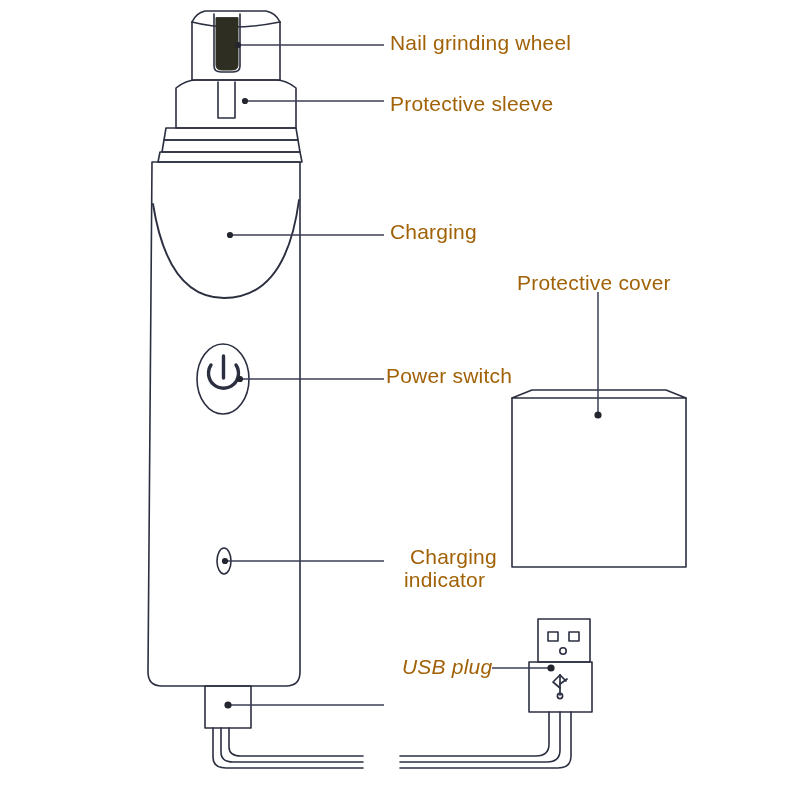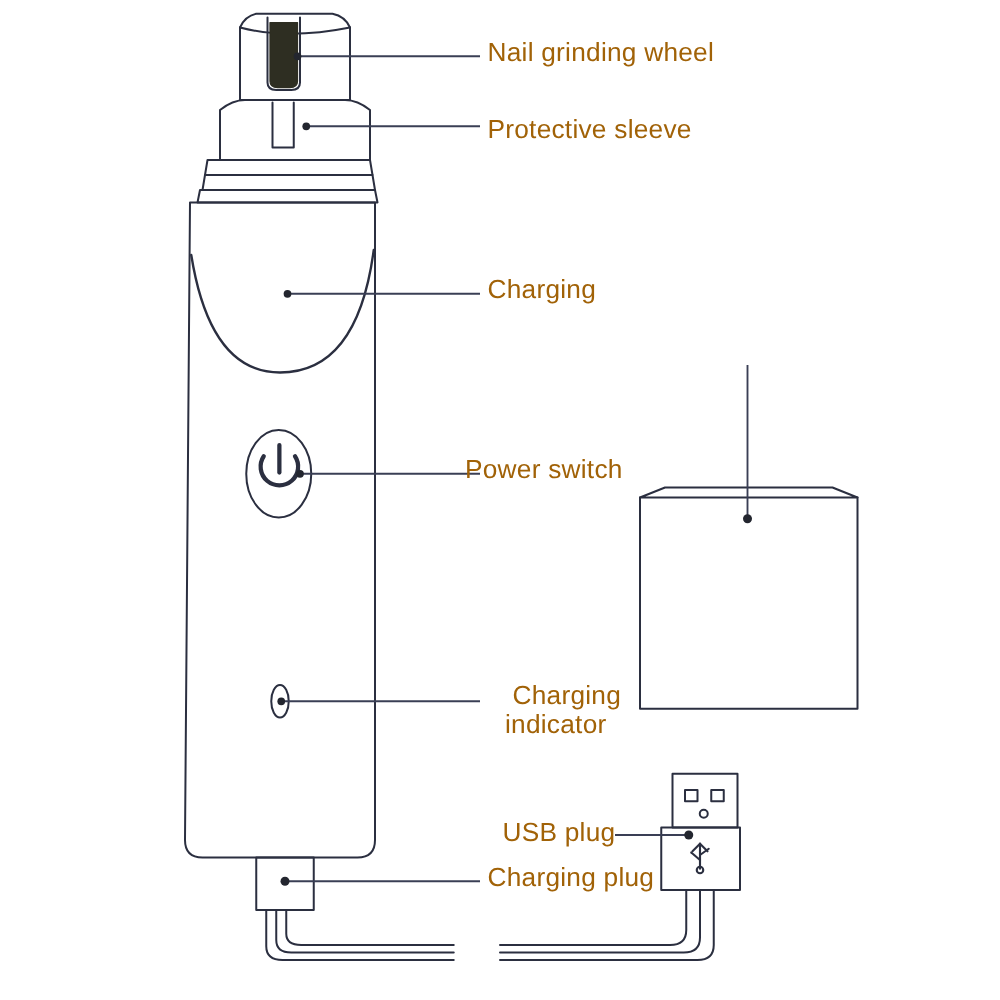--- a/index.html
+++ b/index.html
@@ -141,23 +141,23 @@
     </g>
 
   </svg>
 
   <div class="lbl" style="left:390px; top:31px;">Nail grinding wheel</div>
 
   <div class="lbl" style="left:390px; top:92px;">Protective sleeve</div>
 
   <div class="lbl" style="left:390px; top:220px;">Charging</div>
 
-  <div class="lbl" style="left:372px; top:364px;">Power switch</div>
+  <div class="lbl" style="left:386px; top:364px;">Power switch</div>
 
   <div class="lbl" style="left:410px; top:545px;">Charging</div>
   <div class="lbl" style="left:390px; top:568px;margin-left:14px;">indicator</div>
 
+  <div class="lbl" style="left:517px; top:271px;">Protective cover</div>
 
-  <div class="lbl" style="left:402px; top:655px;">USB plug</div>
+  <div class="lbl" style="left:402px; top:655px;font-style:italic;">USB plug</div>
 
-  <div class="lbl" style="left:390px; top:691px;">Charging plug</div>
 
 </div>
 
 </body></html>

